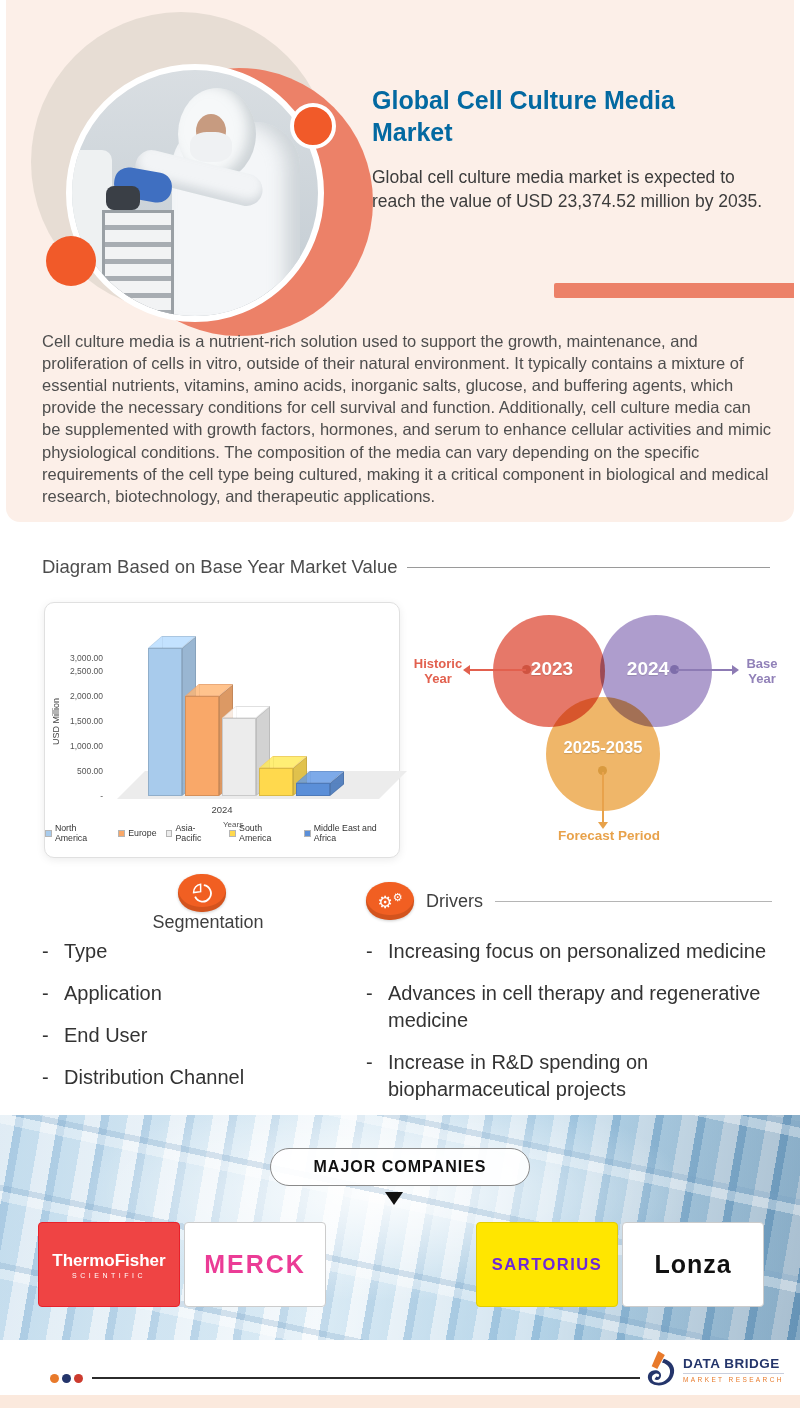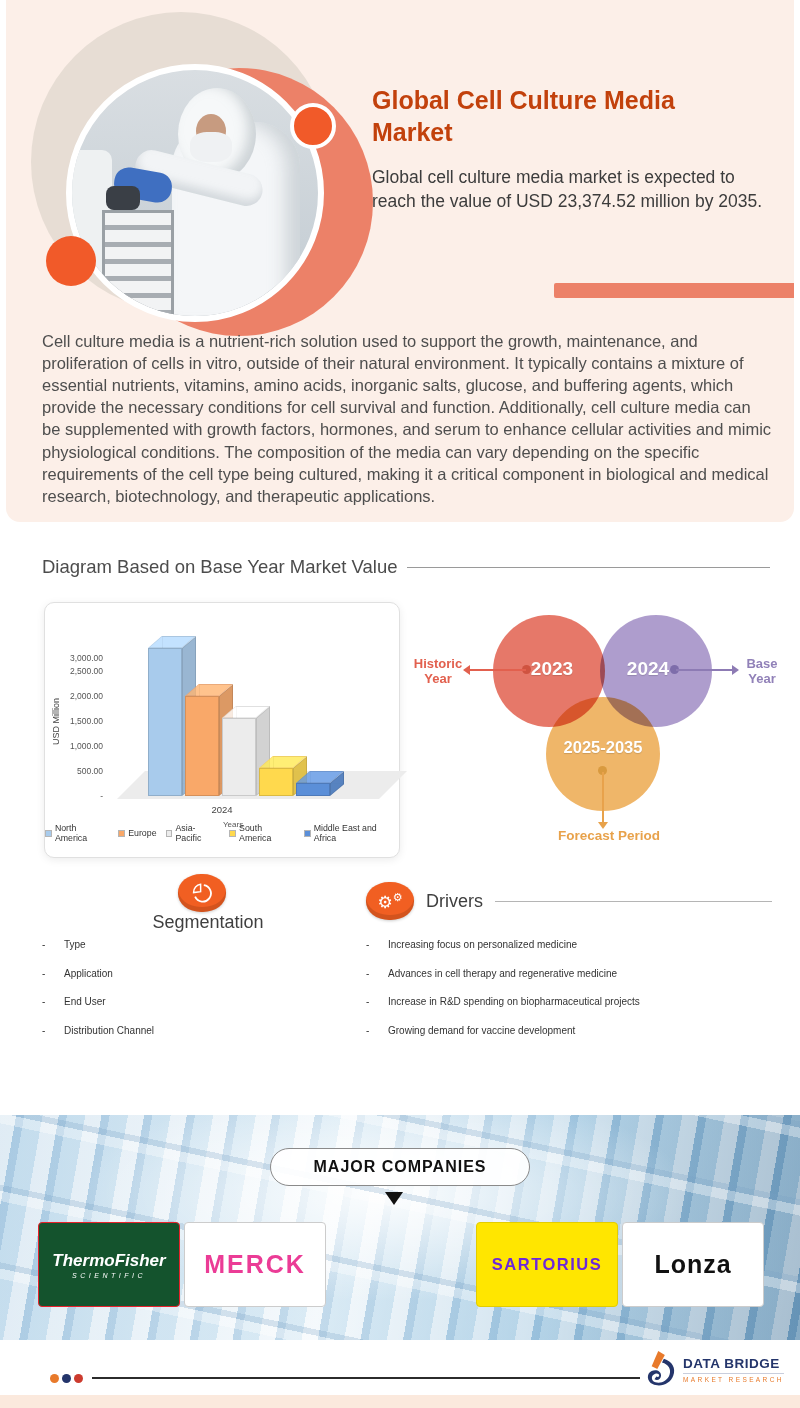--- a/index.html
+++ b/index.html
@@ -23,21 +23,21 @@
   .ph-hood { position:absolute; right:62px; top:18px; width:78px; height:92px; background:#f6f8f9; border-radius:50%; box-shadow:inset -8px -4px 12px rgba(165,175,182,.5); }
   .ph-face { position:absolute; right:92px; top:44px; width:30px; height:34px; background:#c79b80; border-radius:50%; }
   .ph-mask { position:absolute; right:86px; top:62px; width:42px; height:30px; background:#eff1f3; border-radius:40%; }
   .ph-arm { position:absolute; left:62px; top:92px; width:130px; height:32px; background:#f2f4f6; border-radius:16px; transform:rotate(14deg); box-shadow:inset 0 -6px 8px rgba(165,175,182,.4); }
   .ph-glove { position:absolute; left:42px; top:100px; width:58px; height:30px; background:#3f6fc1; border-radius:14px; transform:rotate(10deg); }
   .ph-hand { position:absolute; left:34px; top:116px; width:34px; height:24px; background:#3a3f46; border-radius:8px; }
   .ph-rack { position:absolute; left:30px; top:140px; width:72px; height:108px; background:#b7bcc0; border:3px solid #9aa0a5;
              background-image:repeating-linear-gradient(180deg,#f2f3f4 0 12px,#a8adb2 12px 17px); }
   .dot-orange-tr { position:absolute; left:284px; top:103px; width:46px; height:46px; border-radius:50%; background:#f15a29; border:4px solid #ffffff; }
   .dot-orange-bl { position:absolute; left:40px; top:236px; width:50px; height:50px; border-radius:50%; background:#f15a29; }
-  .hero-title { position:absolute; left:366px; top:84px; width:372px; font-size:25px; line-height:1.28; font-weight:bold; color:#c2410c; }
+  .hero-title { position:absolute; left:366px; top:84px; width:372px; font-size:25px; line-height:1.28; font-weight:bold; color:#0369a1; }
   .hero-subtitle { position:absolute; left:366px; top:166px; width:406px; font-size:17.5px; line-height:1.36; color:#3c3c3c; }
   .salmon-bar { position:absolute; right:0; top:283px; width:240px; height:15px; background:#ec8168; border-radius:2px 0 0 2px; }
   .hero-desc { position:absolute; left:36px; top:330px; width:730px; font-size:16.5px; line-height:1.34; color:#4e4e4e; }
 
   
   .diagram-head { position:absolute; left:42px; top:556px; width:728px; display:flex; align-items:center; }
   .diagram-head .t { font-size:18.5px; color:#4c4c4c; white-space:nowrap; }
   .diagram-head .rule { flex:1; height:1px; background:#9a9a9a; margin-left:10px; }
 
   .chart-card { position:absolute; left:44px; top:602px; width:356px; height:256px; background:#fff;
@@ -85,42 +85,42 @@
   .sec-head { position:absolute; display:flex; align-items:center; }
   .squircle { width:48px; height:38px; border-radius:48%; background:#f15f22; display:flex; align-items:center; justify-content:center;
               box-shadow:inset 0 -5px 0 rgba(0,0,0,.12), 0 1px 3px rgba(0,0,0,.2); flex:0 0 auto; }
   .sec-title { font-size:18px; color:#3f3f3f; margin-left:12px; white-space:nowrap; }
   .sec-rule { height:1px; background:#b5b5b5; margin-left:12px; flex:1; }
   .seg-head { left:42px; top:874px; width:320px;flex-direction:column; }
   .drv-head { left:366px; top:882px; width:406px; }
   .gear-wrap { color:#fff; font-size:17px; line-height:1; }
   .gear-sm { font-size:11px; vertical-align:super; }
   .bullets { position:absolute; list-style:none; }
-  .bullets li { position:relative; font-size:10px; line-height:1.35; color:#333; padding-left:22px; margin-bottom:15px; }
+  .bullets li { position:relative; font-size:20px; line-height:1.35; color:#333; padding-left:22px; margin-bottom:15px; }
   .bullets li::before { content:"-"; position:absolute; left:0; top:0; color:#333; }
   .seg-list { left:42px; top:938px; width:300px; }
   .drv-list { left:366px; top:938px; width:412px; }
 
   
   .companies { position:absolute; left:0; top:1115px; width:800px; height:225px; overflow:hidden;
     background:
       radial-gradient(ellipse at 48% 35%, rgba(255,255,255,.92) 0%, rgba(255,255,255,0) 52%),
       repeating-linear-gradient(100deg, rgba(255,255,255,.55) 0 16px, rgba(150,190,220,.45) 16px 24px, rgba(205,228,242,.5) 24px 42px),
       linear-gradient(100deg, #b9d4e8 0%, #e8f2f8 42%, #9cc3dd 68%, #3d6f96 100%);
   }
   .co-streak { position:absolute; left:0; top:0; width:100%; height:100%;
       background:repeating-linear-gradient(12deg, rgba(255,255,255,0) 0 60px, rgba(255,255,255,.35) 60px 70px, rgba(120,160,195,.25) 70px 76px); }
   .co-pill { position:absolute; left:270px; top:1148px; width:260px; height:38px; background:rgba(255,255,255,.92);
              border:1px solid #8a8a8a; border-radius:19px; display:flex; align-items:center; justify-content:center;
              font-size:16px; font-weight:bold; letter-spacing:1px; color:#111; }
   .co-tri { position:absolute; left:385px; top:1192px; width:0; height:0;
             border-left:9px solid transparent; border-right:9px solid transparent; border-top:13px solid #111; }
   .logo-card { position:absolute; top:1222px; width:142px; height:85px; background:#fff; border:1px solid #ccc;
                border-radius:4px; display:flex; flex-direction:column; align-items:center; justify-content:center; overflow:hidden; }
-  .lc-1 { left:38px; background:#14532d; border-color:#e8212a;font-style:italic; }
+  .lc-1 { left:38px; background:#ef4444; border-color:#e8212a; }
   .lc-2 { left:184px; }
   .lc-3 { left:330px; }
   .lc-4 { left:476px; background:#ffe600; border-color:#e3cc00; }
   .lc-5 { left:622px; }
   .tf-main { color:#fff; font-weight:bold; font-size:17px; }
   .tf-sub { color:#fff; font-size:7px; letter-spacing:3.5px; margin-top:1px; }
   .merck-txt { color:#eb3c96; font-weight:bold; font-size:25px; letter-spacing:2px; }
   .danaher-row { display:flex; align-items:flex-end; gap:4px; }
   .danaher-txt { color:#1b2a4a; font-weight:bold; font-size:15px; }
   .sartorius-txt { color:#6d28d9; font-weight:bold; font-size:16.5px; letter-spacing:1.5px; }

